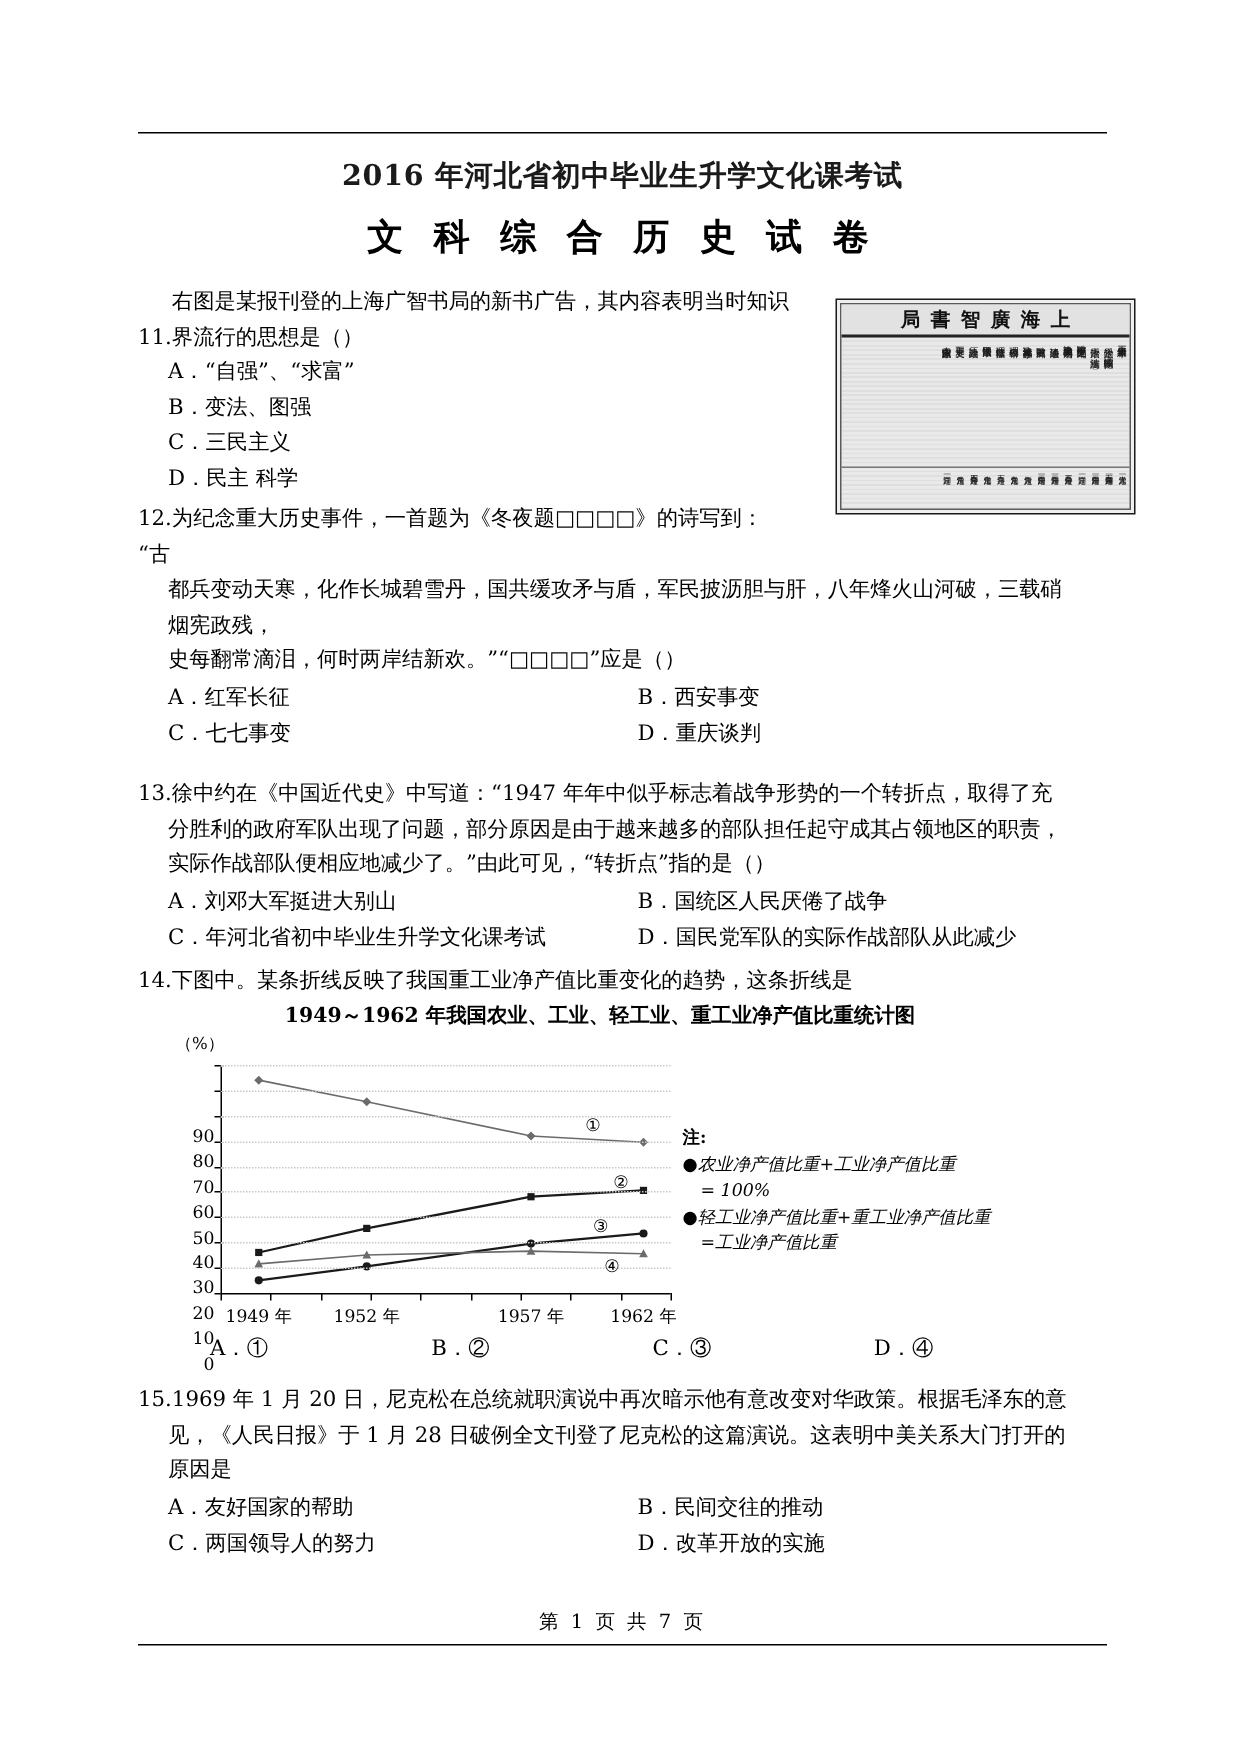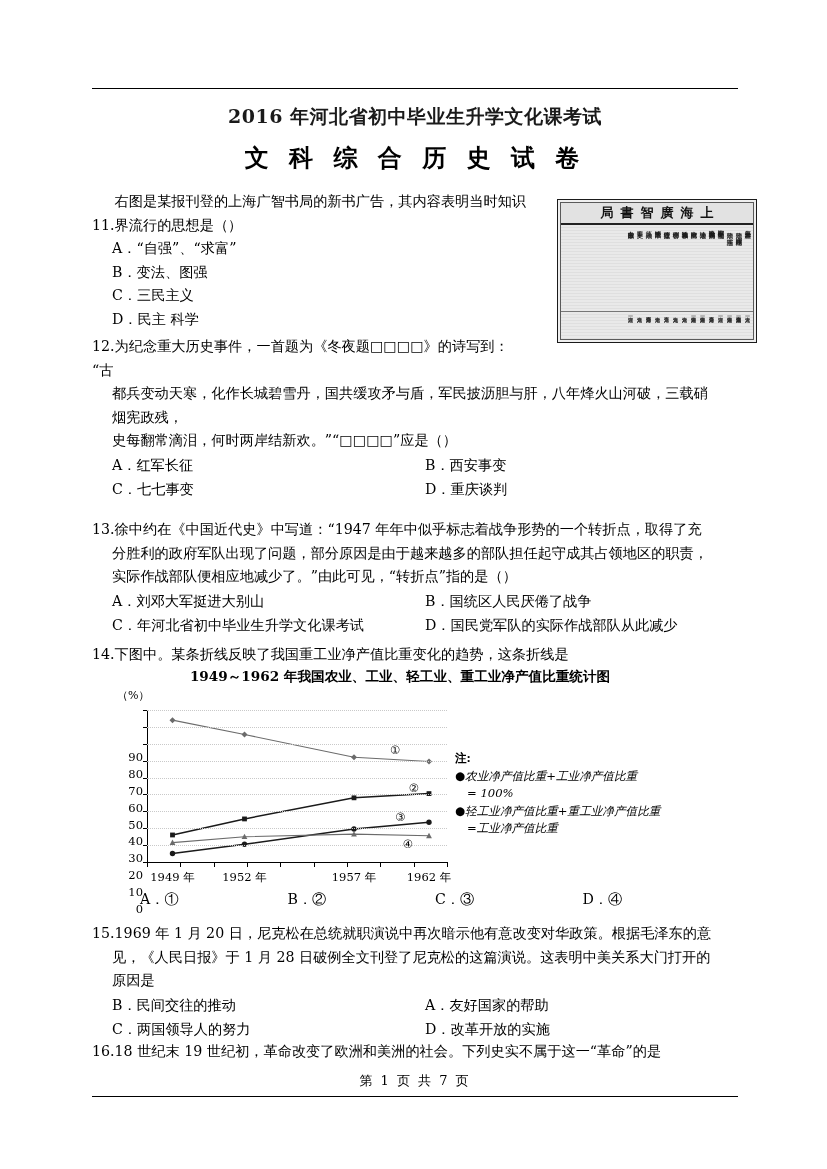--- a/index.html
+++ b/index.html
@@ -486,34 +486,26 @@
       <span class="qnum">15.</span>
       <span class="qbody">
         <span class="stem">1969 年 1 月 20 日，尼克松在总统就职演说中再次暗示他有意改变对华政策。根据毛泽东的意</span>
       </span>
     </div>
     <div style="padding-left:20px;">
       <div>见，《人民日报》于 1 月 28 日破例全文刊登了尼克松的这篇演说。这表明中美关系大门打开的</div>
       <div>原因是</div>
     </div>
     <div class="opts-2col">
+      <div class="opt">A．友好国家的帮助</div>
       <div class="opt">B．民间交往的推动</div>
-      <div class="opt">A．友好国家的帮助</div>
     </div>
     <div class="opts-2col">
       <div class="opt">C．两国领导人的努力</div>
       <div class="opt">D．改革开放的实施</div>
     </div>
   </div>
 
-  <div class="q" style="left:92px; top:1040px; width:646px;">
-    <div class="qnum-wrap">
-      <span class="qnum">16.</span>
-      <span class="qbody">
-        <span class="stem">18 世纪末 19 世纪初，革命改变了欧洲和美洲的社会。下列史实不属于这一“革命”的是</span>
-      </span>
-    </div>
-  </div>
 
   <div class="footer">第 1 页 共 7 页</div>
   <div class="rule-bottom"></div>
 
 </div>
 
 </body></html>

